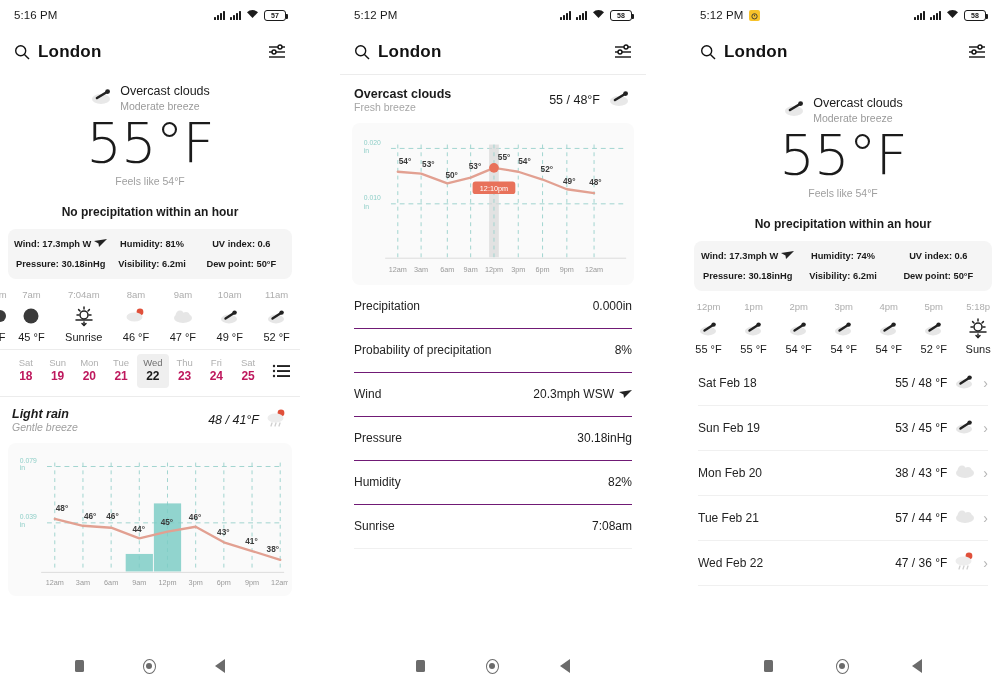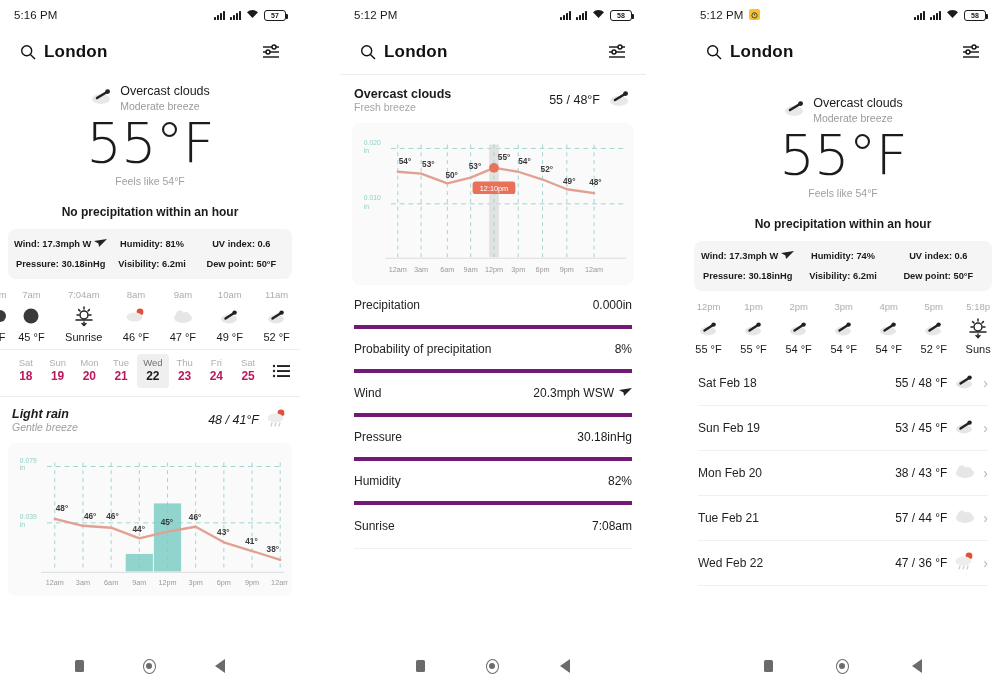--- a/index.html
+++ b/index.html
@@ -15,21 +15,21 @@
   .p1 { left: 0; width: 300px; }
   .p2 { left: 340px; width: 306px; }
   .p3 { left: 686px; width: 314px; }
 
   
   .statusbar {
     height: 30px; display: flex; align-items: center;
     justify-content: space-between; padding: 0 14px;
     font-size: 11.5px; color: #1b1b1b; letter-spacing: .1px;
   }
-  .sb-left { display: flex; align-items: flex-start; gap: 5px; }
+  .sb-left { display: flex; align-items: flex-end; gap: 5px; }
   .sb-right { display: flex; align-items: center; gap: 5px; }
   .alarm-badge {
     background: #f7c22a; color: #222; font-size: 8px;
     padding: 1px 2px; border-radius: 2px; line-height: 8px;
     display: inline-flex; align-items: center; justify-content: center;
     width: 11px; height: 11px;
   }
   .bars { display: inline-flex; align-items: flex-end; gap: 1px; height: 10px; }
   .bars i { display: block; width: 2px; background: #1b1b1b; border-radius: .5px; }
   .bars i:nth-child(1){height:3px;} .bars i:nth-child(2){height:5px;}
@@ -40,21 +40,21 @@
     justify-content: center; font-size: 7px; color: #1b1b1b; font-weight: 600;
   }
   .batt::after {
     content: ""; position: absolute; right: -3px; top: 3px;
     width: 2px; height: 5px; background: #1b1b1b; border-radius: 0 1px 1px 0;
   }
 
   
   .appbar {
     height: 44px; display: flex; align-items: center;
-    padding: 0 20px; justify-content: space-between;
+    padding: 0 14px; justify-content: space-between;
   }
   .appbar-left { display: flex; align-items: center; gap: 8px; }
   .city { font-size: 17px; font-weight: bold; color: #111; letter-spacing: .2px; }
   .icon-btn { display: flex; align-items: center; justify-content: center; cursor: pointer; }
 
   .divider { height: 1px; background: #ececec; width: 100%; }
 
   
   .current { text-align: center; padding: 10px 0 6px; }
   .cond-row { display: flex; align-items: center; justify-content: center; gap: 6px; }
@@ -119,21 +119,21 @@
   .sumrow-l { flex: 1; }
   .sumrow-t { font-size: 12.5px; font-weight: bold; color: #1b1b1b; }
   .sumrow-s { font-size: 10.5px; color: #a6a6a6; }
   .sumrow-r { display: flex; align-items: center; gap: 8px; }
   .sumrow-temp { font-size: 12.5px; color: #1b1b1b; }
 
   
   .dlist { padding: 0 14px; }
   .drow {
     display: flex; align-items: center; justify-content: space-between;
-    height: 44px; border-bottom: 4px solid #701a75;
+    height: 44px; border-bottom: 1px solid #701a75;
   }
   .drow:last-child { border-bottom: 1px solid #f0f0f0; }
   .dlabel { font-size: 12px; color: #242424; }
   .dvalue { font-size: 12px; color: #1b1b1b; display: flex; align-items: center; gap: 5px; }
 
   
   .daylist { padding: 0 12px; }
   .dayitem {
     display: flex; align-items: center; justify-content: space-between;
     height: 45px; border-bottom: 1px solid #f0f0f0;

